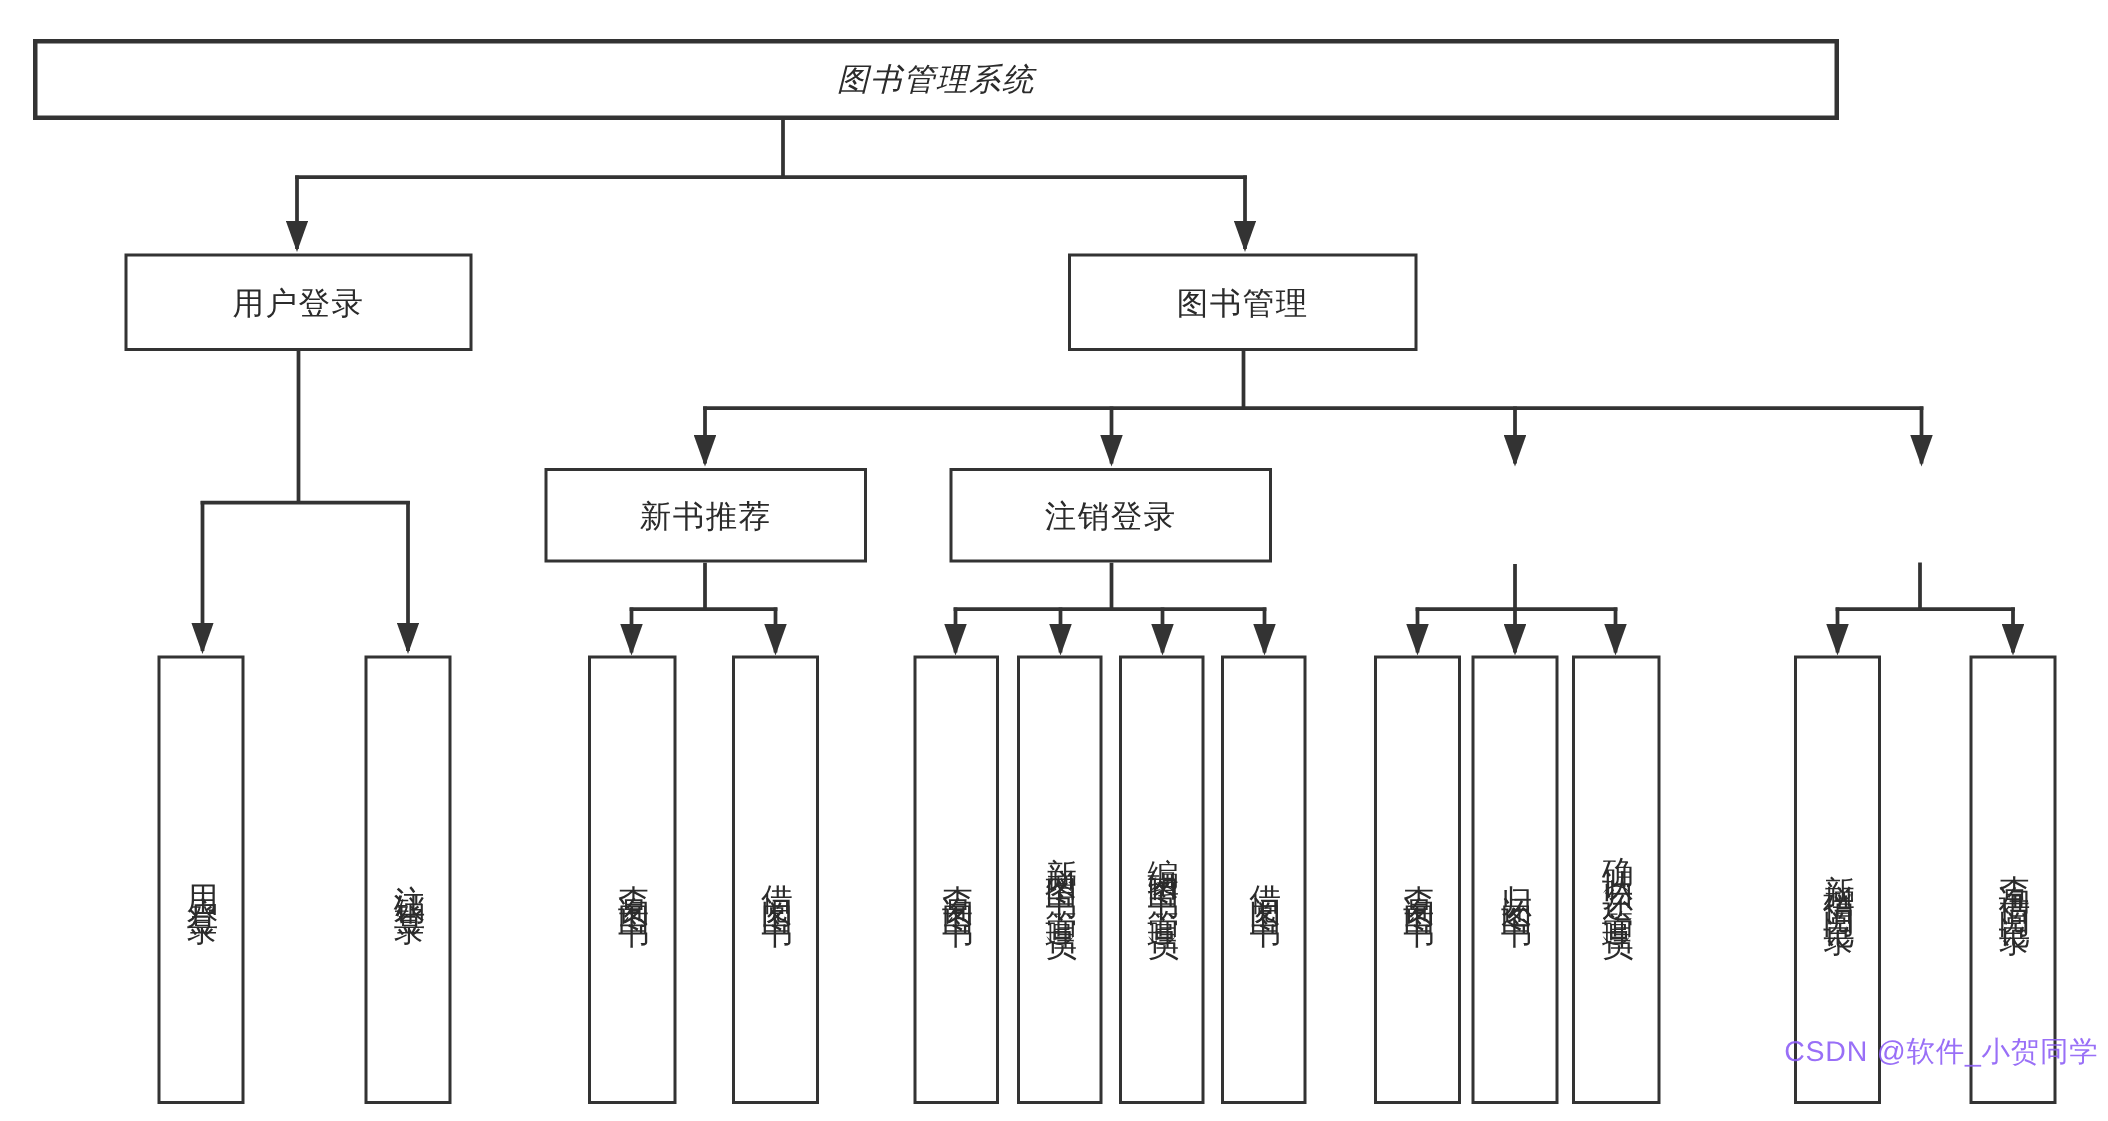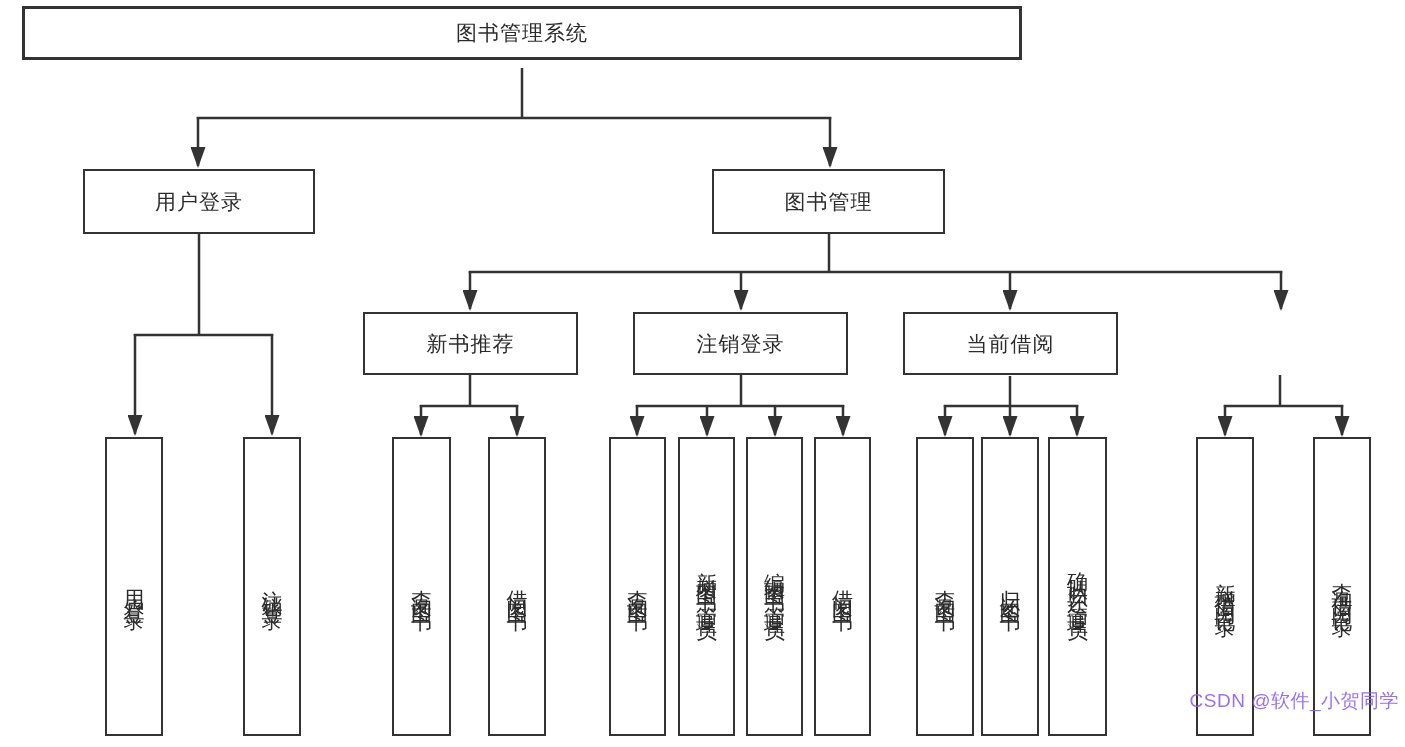--- a/index.html
+++ b/index.html
@@ -109,28 +109,27 @@
       <line x1="1010" y1="405" x2="1010" y2="435" marker-end="url(#arrow)"></line>
       <line x1="1077" y1="405" x2="1077" y2="435" marker-end="url(#arrow)"></line>
 
       <path d="M1280 375 V406"></path>
       <path d="M1223.75 406 H1343.25"></path>
       <line x1="1225" y1="405" x2="1225" y2="435" marker-end="url(#arrow)"></line>
       <line x1="1342" y1="405" x2="1342" y2="435" marker-end="url(#arrow)"></line>
     </g>
   </svg>
 
-  <div class="node node-root" style="left:22px; top:6px; width:1000px; height:54px;">图书管理系统</div>
+  <div class="node node-root" style="left:22px; top:26px; width:1204px; height:54px;font-style:italic;">图书管理系统</div>
 
   <div class="node" style="left:83px; top:169px; width:232px; height:65px;">用户登录</div>
   <div class="node" style="left:712px; top:169px; width:233px; height:65px;">图书管理</div>
 
   <div class="node" style="left:363px; top:312px; width:215px; height:63px;">新书推荐</div>
   <div class="node" style="left:633px; top:312px; width:215px; height:63px;">注销登录</div>
-  <div class="node" style="left:903px; top:312px; width:215px; height:63px;">当前借阅</div>
 
   <div class="node node-v" style="left:105px; top:437px; width:58px; height:299px;">用户登录</div>
   <div class="node node-v" style="left:243px; top:437px; width:58px; height:299px;">注销登录</div>
 
   <div class="node node-v" style="left:392px; top:437px; width:59px; height:299px;">查询图书</div>
   <div class="node node-v" style="left:488px; top:437px; width:58px; height:299px;">借阅图书</div>
 
   <div class="node node-v" style="left:609px; top:437px; width:57px; height:299px;">查询图书</div>
   <div class="node node-v" style="left:678px; top:437px; width:57px; height:299px;">新增图书（管理员）</div>
   <div class="node node-v" style="left:746px; top:437px; width:57px; height:299px;">编辑图书（管理员）</div>

